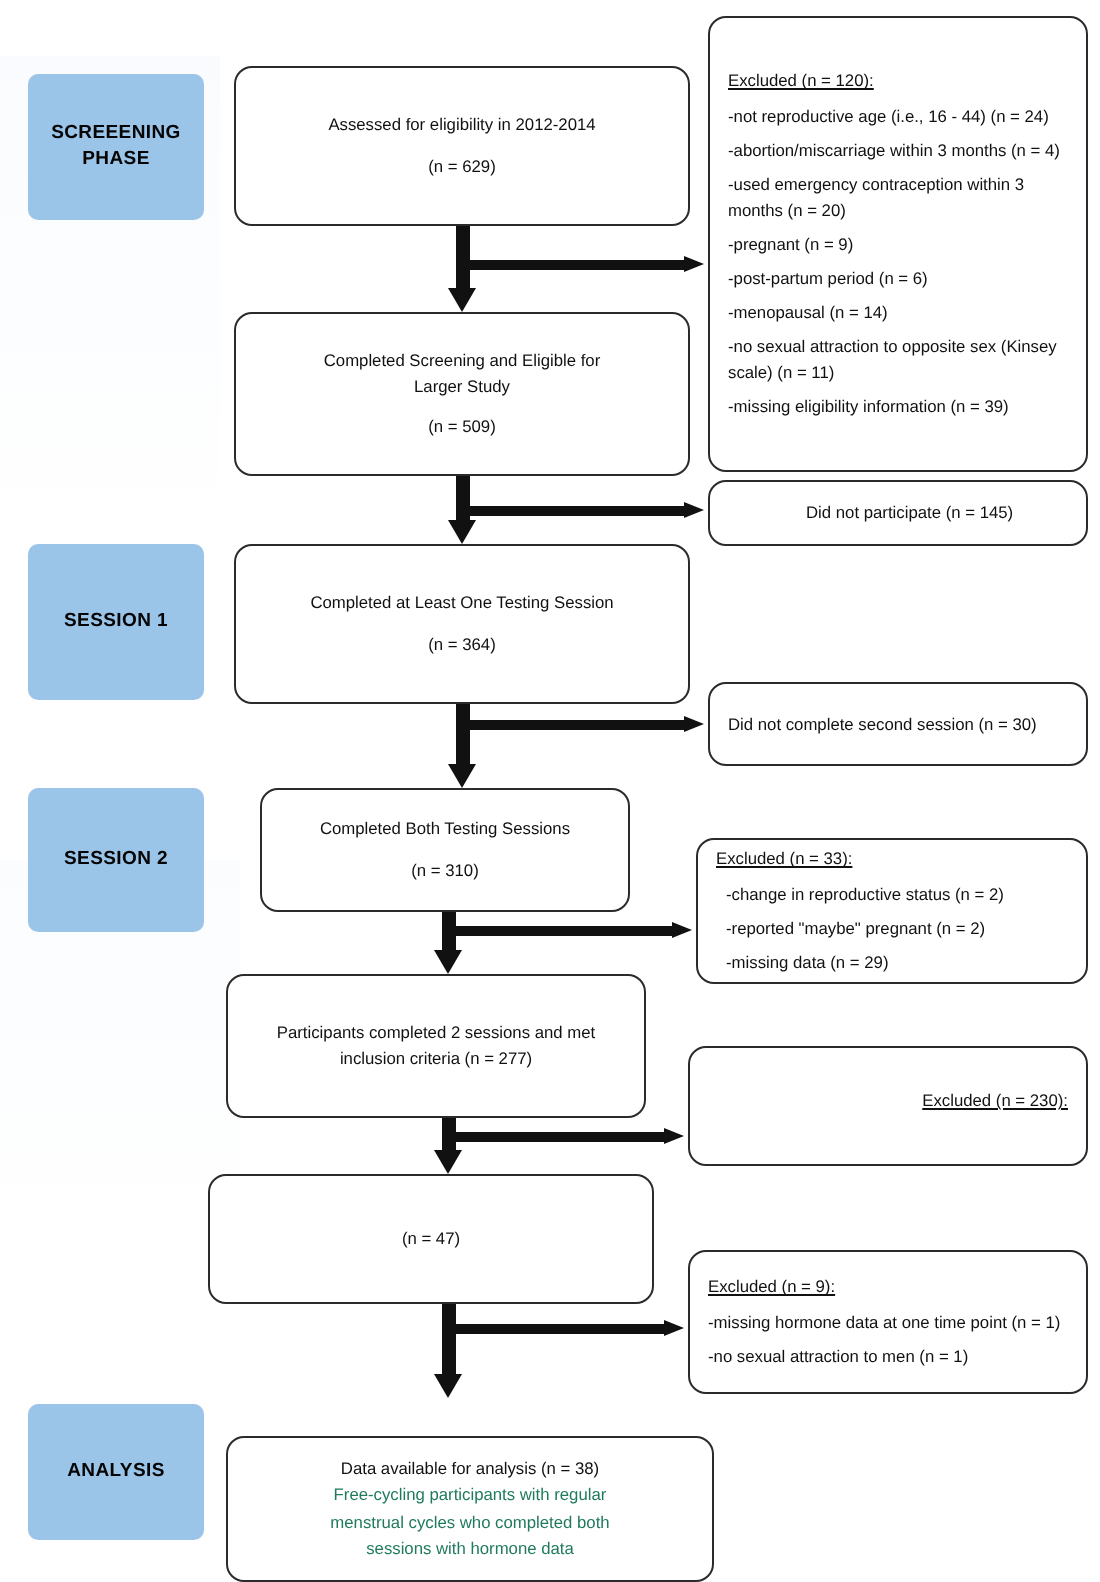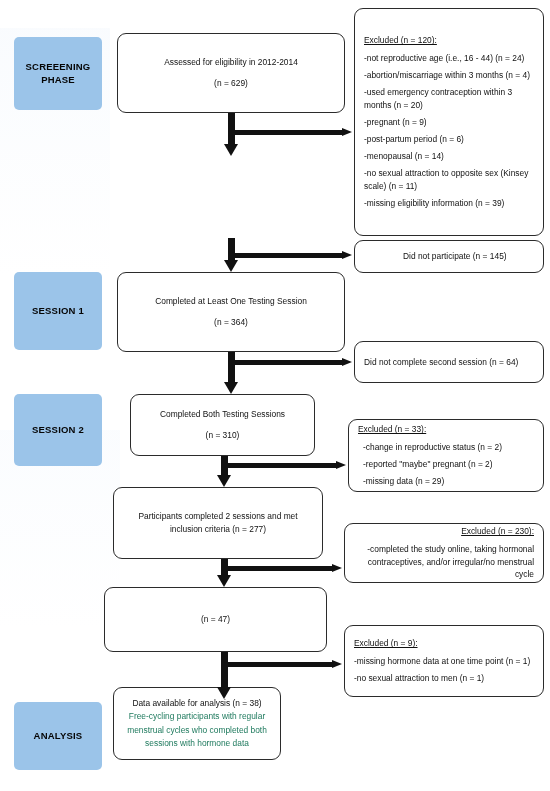--- a/index.html
+++ b/index.html
@@ -141,41 +141,46 @@
 
   <div class="phase-box" style="left:14px;top:394px;width:88px;height:72px;">SESSION 2</div>
 
   <div class="phase-box" style="left:14px;top:702px;width:88px;height:68px;">ANALYSIS</div>
 
   <div class="flow-box" style="left:117px;top:33px;width:228px;height:80px;">
     <span class="ln">Assessed for eligibility in 2012-2014</span>
     <span class="ln sp">(n = 629)</span>
   </div>
 
+  <div class="flow-box" style="left:117px;top:156px;width:228px;height:82px;">
+    <span class="ln">Completed Screening and Eligible for
+Larger Study</span>
+    <span class="ln sp">(n = 509)</span>
+  </div>
 
   <div class="flow-box" style="left:117px;top:272px;width:228px;height:80px;">
     <span class="ln">Completed at Least One Testing Session</span>
     <span class="ln sp">(n = 364)</span>
   </div>
 
   <div class="flow-box" style="left:130px;top:394px;width:185px;height:62px;">
     <span class="ln">Completed Both Testing Sessions</span>
     <span class="ln sp">(n = 310)</span>
   </div>
 
   <div class="flow-box" style="left:113px;top:487px;width:210px;height:72px;">
     <span class="ln">Participants completed 2 sessions and met
 inclusion criteria (n = 277)</span>
   </div>
 
   <div class="flow-box" style="left:104px;top:587px;width:223px;height:65px;">
     <span class="ln">(n = 47)</span>
   </div>
 
-  <div class="flow-box" style="left:113px;top:687px;width:168px;height:73px;">
+  <div class="flow-box" style="left:113px;top:718px;width:244px;height:73px;">
     <span class="ln">Data available for analysis (n = 38)</span>
     <span class="ln green">Free-cycling participants with regular
 menstrual cycles who completed both
 sessions with hormone data</span>
   </div>
 
   <div class="side-box" style="left:354px;top:8px;width:190px;height:228px;">
     <span class="hd">Excluded (n = 120):</span>
     <span class="it">-not reproductive age (i.e., 16 - 44) (n = 24)</span>
     <span class="it">-abortion/miscarriage within 3 months (n = 4)</span>
@@ -185,33 +190,32 @@
     <span class="it">-menopausal (n = 14)</span>
     <span class="it">-no sexual attraction to opposite sex (Kinsey scale) (n = 11)</span>
     <span class="it">-missing eligibility information (n = 39)</span>
   </div>
 
   <div class="side-box" style="left:354px;top:240px;width:190px;height:33px;padding-left:48px;">
     <span class="it">Did not participate (n = 145)</span>
   </div>
 
   <div class="side-box" style="left:354px;top:341px;width:190px;height:42px;">
-    <span class="it">Did not complete second session (n = 64)</span>
+    <span class="it">Did not complete second session (n = 30)</span>
   </div>
 
   <div class="side-box" style="left:348px;top:419px;width:196px;height:73px;">
     <span class="hd">Excluded (n = 33):</span>
     <span class="it ind">-change in reproductive status (n = 2)</span>
     <span class="it ind">-reported "maybe" pregnant (n = 2)</span>
     <span class="it ind">-missing data (n = 29)</span>
   </div>
 
   <div class="side-box" style="left:344px;top:523px;width:200px;height:60px;text-align:right;">
     <span class="hd">Excluded (n = 230):</span>
-    <span class="it">-completed the study online, taking hormonal contraceptives,   and/or irregular/no menstrual cycle</span>
   </div>
 
   <div class="side-box" style="left:344px;top:625px;width:200px;height:72px;">
     <span class="hd">Excluded (n = 9):</span>
     <span class="it">-missing hormone data at one time point (n = 1)</span>
     <span class="it">-no sexual attraction to men (n = 1)</span>
   </div>
 
   <div class="v-arrow" style="left:224px;top:113px;height:43px;">
     <div class="shaft" style="height:31px;"></div>

